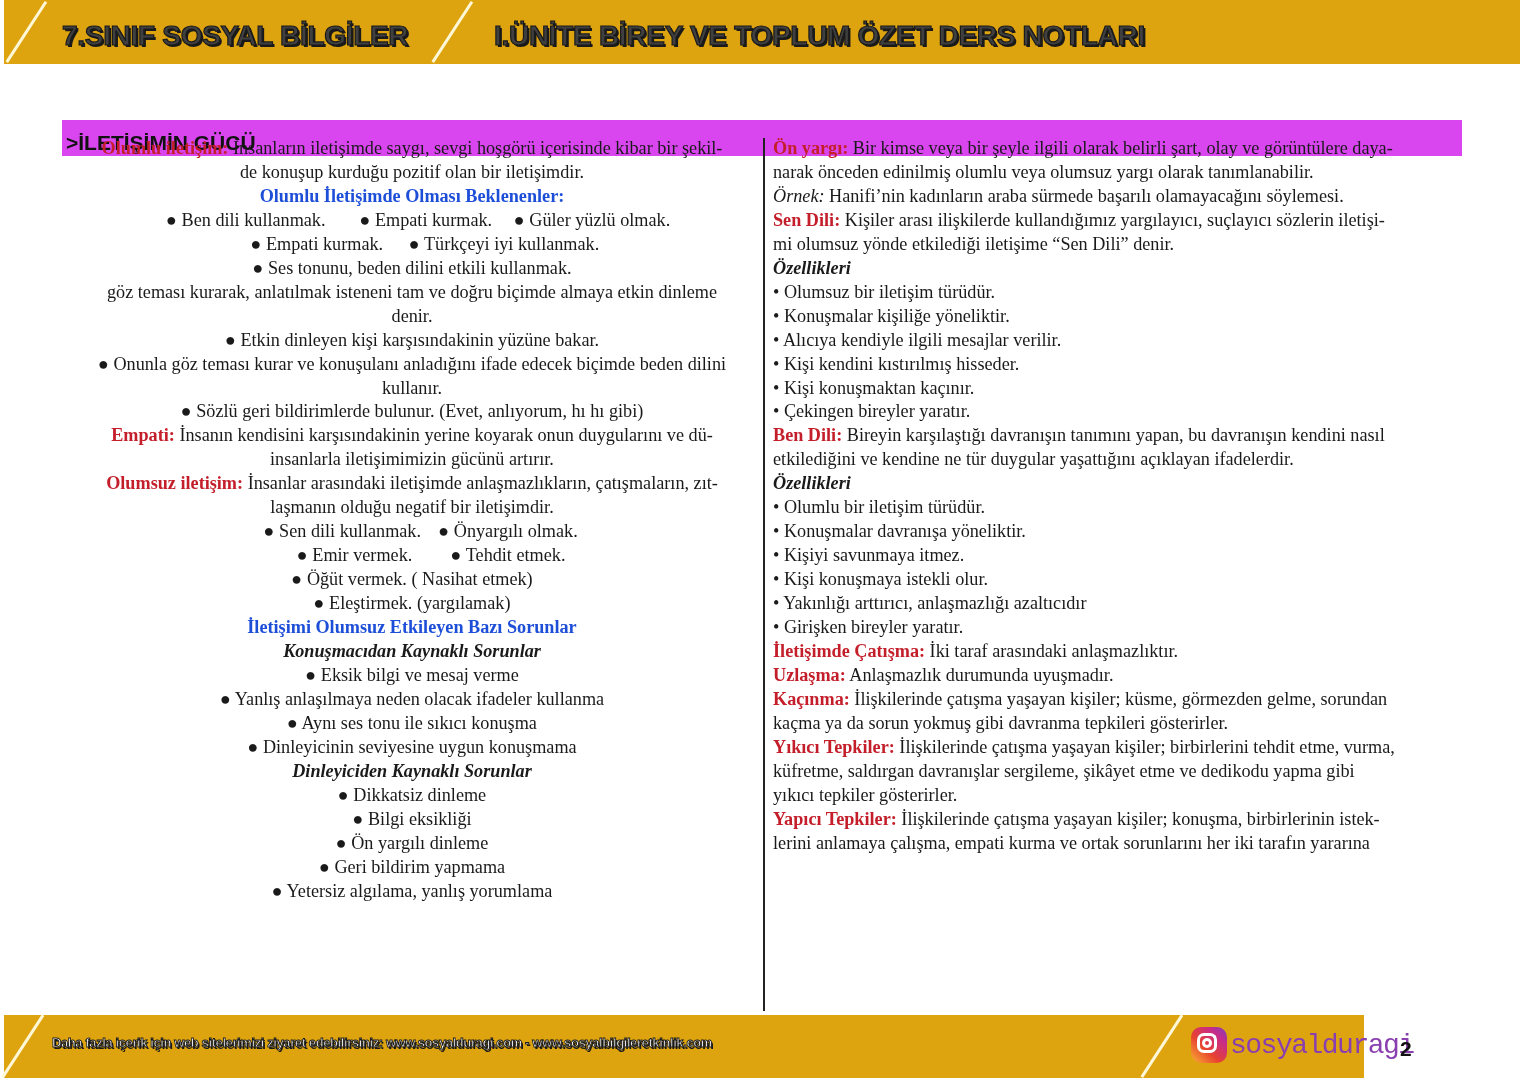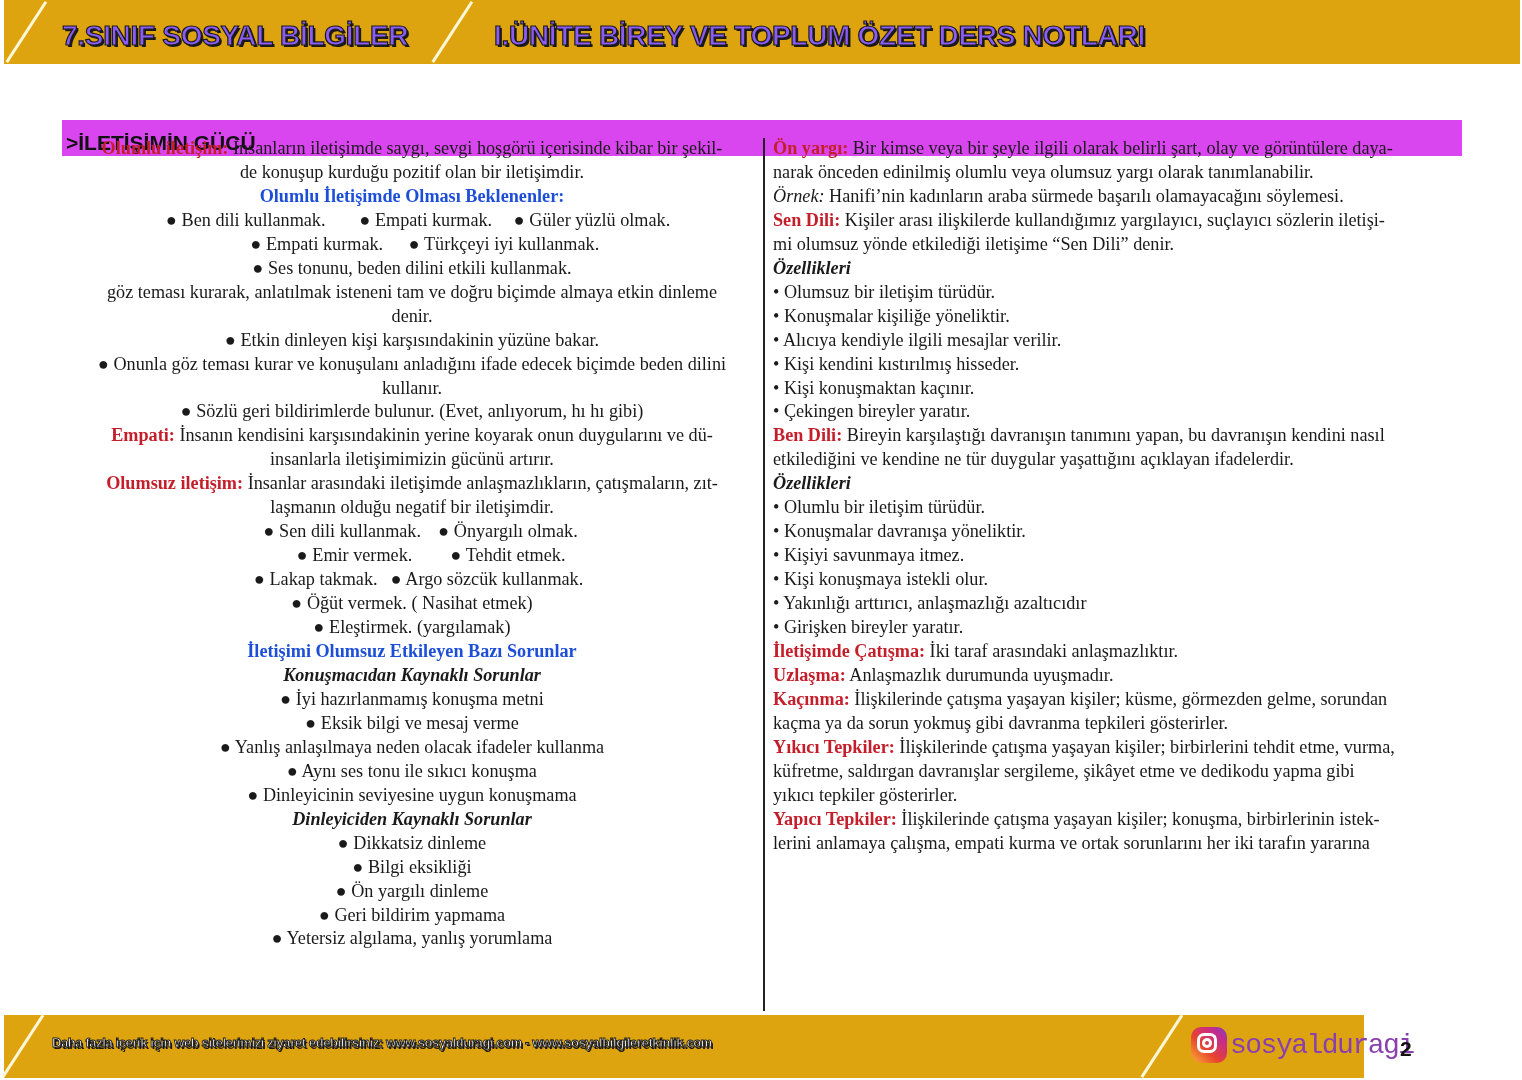--- a/index.html
+++ b/index.html
@@ -13,21 +13,21 @@
     position: absolute; left: 4px; top: 0; width: 1516px; height: 64px;
     background: #dea40f;
   }
   .slash {
     position: absolute; width: 3px; background: #fff8d8;
     transform-origin: top left;
   }
   .header-title {
     position: absolute; top: 22px;
     font-family: "Liberation Sans", sans-serif; font-weight: bold;
-    font-size: 28px; color: #8b5cf6; letter-spacing: -0.3px;
+    font-size: 28px; color: #404040; letter-spacing: -0.3px;
     -webkit-text-stroke: 1.2px #1a1a1a;
     text-shadow: 2px 2px 0 #1a1a1a;
     white-space: nowrap; line-height: 1;
   }
   .section-band {
     position: absolute; left: 62px; top: 84px; width: 1400px; height: 36px;
     background: #d946ef;
     margin-top: 36px;
   }
   .section-title {
@@ -127,29 +127,25 @@
   <div class="line">insanlarla iletişimimizin gücünü artırır.</div>
 
   <div class="line"><span class="term">Olumsuz iletişim:</span><span> İnsanlar arasındaki iletişimde anlaşmazlıkların, çatışmaların, zıt-</span></div>
   <div class="line">laşmanın olduğu negatif bir iletişimdir.</div>
   <div class="line">
     <span class="cell" style="width:192px">● Sen dili kullanmak.</span><span class="cell">● Önyargılı olmak.</span>
   </div>
   <div class="line">
     <span class="cell" style="width:192px">● Emir vermek.</span><span class="cell">● Tehdit etmek.</span>
   </div>
-  <div class="line">
-    <span class="cell" style="width:150px">● Lakap takmak.</span><span class="cell">● Argo sözcük kullanmak.</span>
-  </div>
   <div class="line">● Öğüt vermek. ( Nasihat etmek)</div>
   <div class="line">● Eleştirmek. (yargılamak)</div>
 
   <div class="line subhead-red">İletişimi Olumsuz Etkileyen Bazı Sorunlar</div>
   <div class="line subhead-it">Konuşmacıdan Kaynaklı Sorunlar</div>
-  <div class="line">● İyi hazırlanmamış konuşma metni</div>
   <div class="line">● Eksik bilgi ve mesaj verme</div>
   <div class="line">● Yanlış anlaşılmaya neden olacak ifadeler kullanma</div>
   <div class="line">● Aynı ses tonu ile sıkıcı konuşma</div>
   <div class="line">● Dinleyicinin seviyesine uygun konuşmama</div>
   <div class="line subhead-it">Dinleyiciden Kaynaklı Sorunlar</div>
   <div class="line">● Dikkatsiz dinleme</div>
   <div class="line">● Bilgi eksikliği</div>
   <div class="line">● Ön yargılı dinleme</div>
   <div class="line">● Geri bildirim yapmama</div>
   <div class="line">● Yetersiz algılama, yanlış yorumlama</div>

